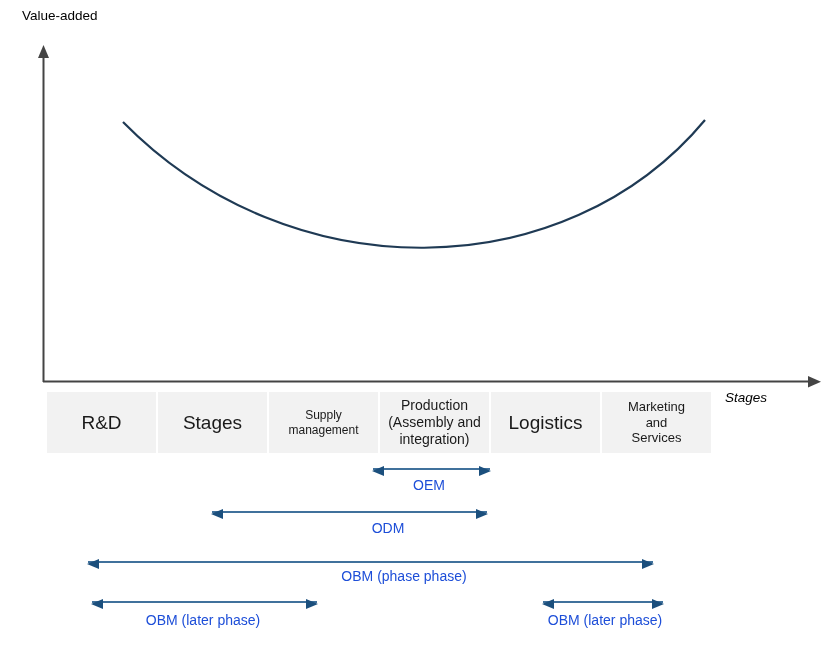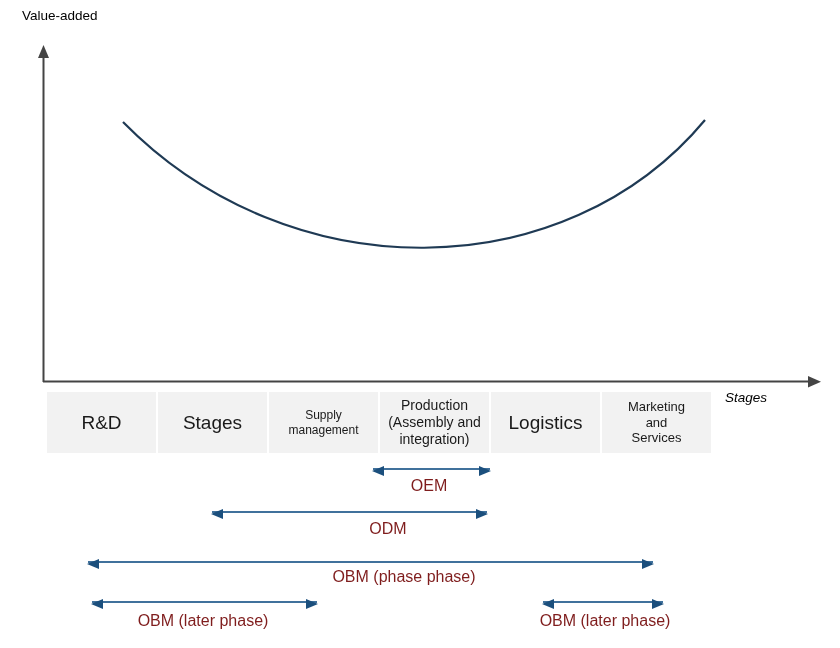--- a/index.html
+++ b/index.html
@@ -25,21 +25,21 @@
   .fs12{font-size:12px;}
   .fs10{font-size:14px;}
   .fs13{font-size:13px;}
   
   .dbl-arrow{height:0;border-top:2px solid #40719c;}
   .head{position:absolute;top:-4px;width:0;height:0;
         border-top:5px solid transparent;border-bottom:5px solid transparent;}
   .head-l{left:-1px;border-right:12px solid #1b4f7d;}
   .head-r{right:-1px;border-left:12px solid #1b4f7d;}
   
-  .model-label{font-size:16px;white-space:nowrap;transform:translateX(-50%);color:#7f1d1d;}
+  .model-label{font-size:14px;white-space:nowrap;transform:translateX(-50%);color:#1d4ed8;}
 </style>
 </head>
 <body>
 
 <svg id="vector-layer" viewBox="0 0 840 648" xmlns="http://www.w3.org/2000/svg">
   <line x1="43.5" y1="382" x2="43.5" y2="56" stroke="#444444" stroke-width="2"></line>
   <polygon points="38,58 49,58 43.5,45" fill="#444444"></polygon>
   <line x1="43" y1="381.5" x2="810" y2="381.5" stroke="#444444" stroke-width="2"></line>
   <polygon points="808,376 808,387.5 821,381.7" fill="#444444"></polygon>
   <path d="M123,122 C290,292 565,288 705,120" fill="none" stroke="#1f3a54" stroke-width="2.2"></path>

